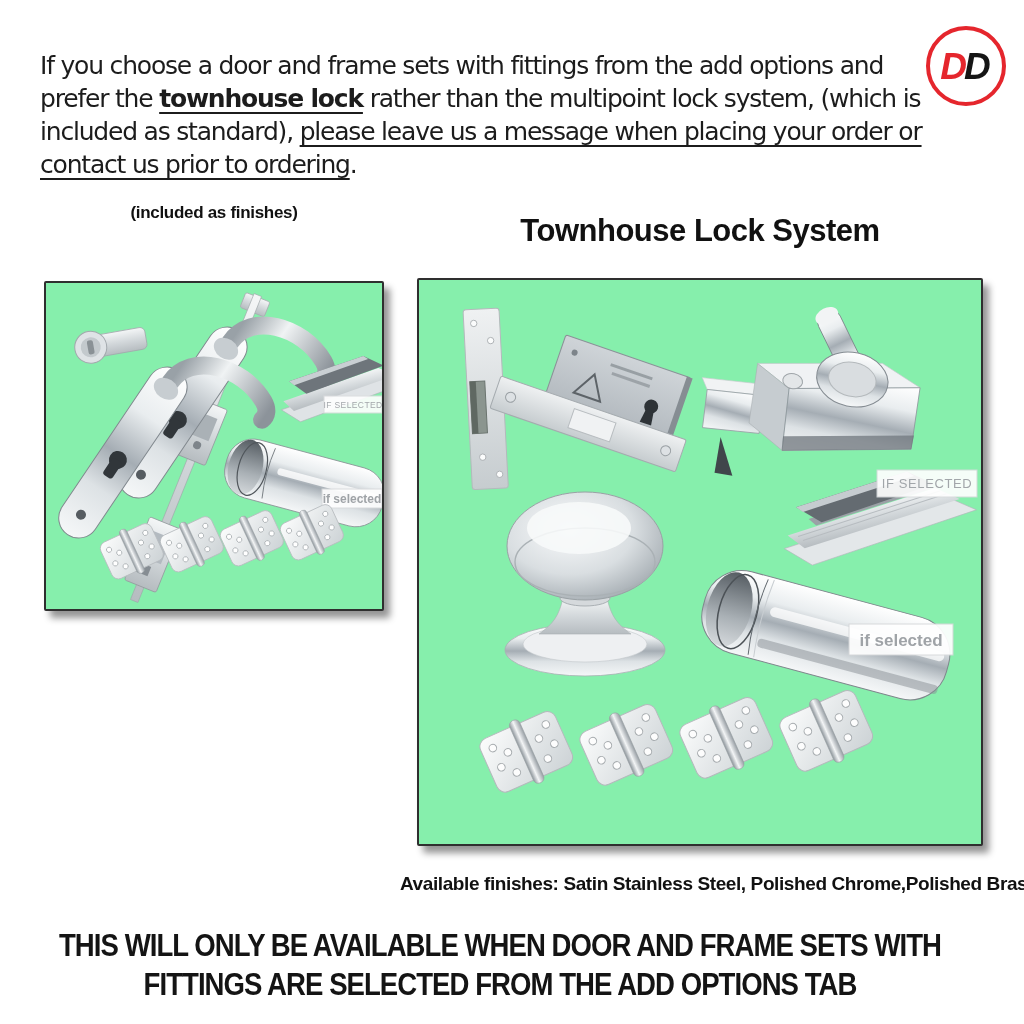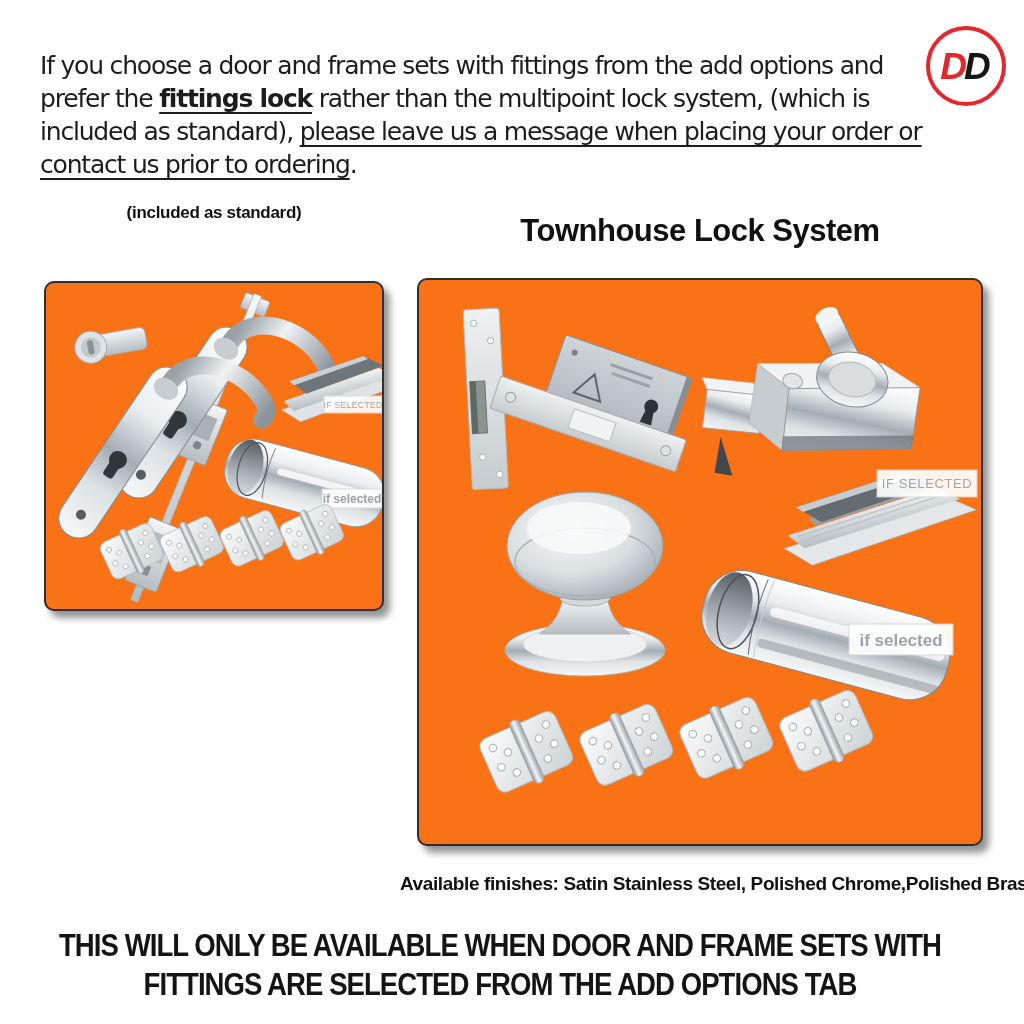--- a/index.html
+++ b/index.html
@@ -29,21 +29,21 @@
     position:absolute;left:44px;top:202px;width:340px;text-align:center;
     font-weight:bold;font-size:18px;line-height:22px;letter-spacing:-0.3px;color:#111;
   }
   .left-title .sub{font-size:17px;}
   .right-title{
     position:absolute;left:417px;top:213px;width:566px;text-align:center;
     font-weight:bold;font-size:31px;letter-spacing:-0.5px;color:#111;
   }
   
   .img-box{
-    position:absolute;background:#f97316;border:2px solid #2f2f2f;border-radius:10px;
+    position:absolute;background:#86efac;border:2px solid #2f2f2f;border-radius:2px;
     box-shadow:6px 7px 7px rgba(0,0,0,0.42);
   }
   .box-left{left:44px;top:281px;width:336px;height:326px;}
   .box-right{left:417px;top:278px;width:562px;height:564px;}
   .img-box svg{display:block;}
   svg text{font-family:"Liberation Sans",sans-serif;}
   .tag-sm{font-size:8.5px;letter-spacing:0.4px;fill:#a3a7ab;}
   .tag-md{font-size:13px;letter-spacing:0.6px;fill:#a2a6aa;}
   .tag-low{font-size:12px;font-weight:bold;fill:#9fa3a7;}
   .tag-low2{font-size:17px;font-weight:bold;fill:#9fa3a7;}
@@ -55,28 +55,28 @@
   
   .footer{position:absolute;left:0;top:926px;width:816px;text-align:center;}
   .footer-inner{
     display:inline-block;width:1000px;font-weight:bold;font-size:29px;line-height:37px;
     letter-spacing:-1px;color:#141414;transform:scale(0.95,1.06);transform-origin:50% 0;
   }
 </style>
 </head>
 <body>
 
-<p class="intro"><span>If you choose a door and frame sets with fittings from the add options and prefer the </span><span class="bold-u">fittings lock</span><span> rather than the multipoint lock system, (which is included as standard), </span><span class="u">please leave us a message when placing your order or contact us prior to ordering</span><span>.</span></p>
+<p class="intro"><span>If you choose a door and frame sets with fittings from the add options and prefer the </span><span class="bold-u">townhouse lock</span><span> rather than the multipoint lock system, (which is included as standard), </span><span class="u">please leave us a message when placing your order or contact us prior to ordering</span><span>.</span></p>
 
 <div class="logo">
   <span class="dd"><span class="d1">D</span><span class="d2">D</span></span>
 </div>
 
 <div class="left-title">
-  <div class="sub">(included as standard)</div>
+  <div class="sub">(included as finishes)</div>
 </div>
 <div class="right-title">Townhouse Lock System</div>
 
 <div class="img-box box-left">
 <svg width="336" height="326" viewBox="0 0 336 326">
   <defs>
     <linearGradient id="Lste" x1="0" y1="0" x2="0" y2="1">
           <stop offset="0" stop-color="#f4f6f7"></stop>
           <stop offset=".5" stop-color="#d3d8db"></stop>
           <stop offset="1" stop-color="#b6bcc0"></stop>

